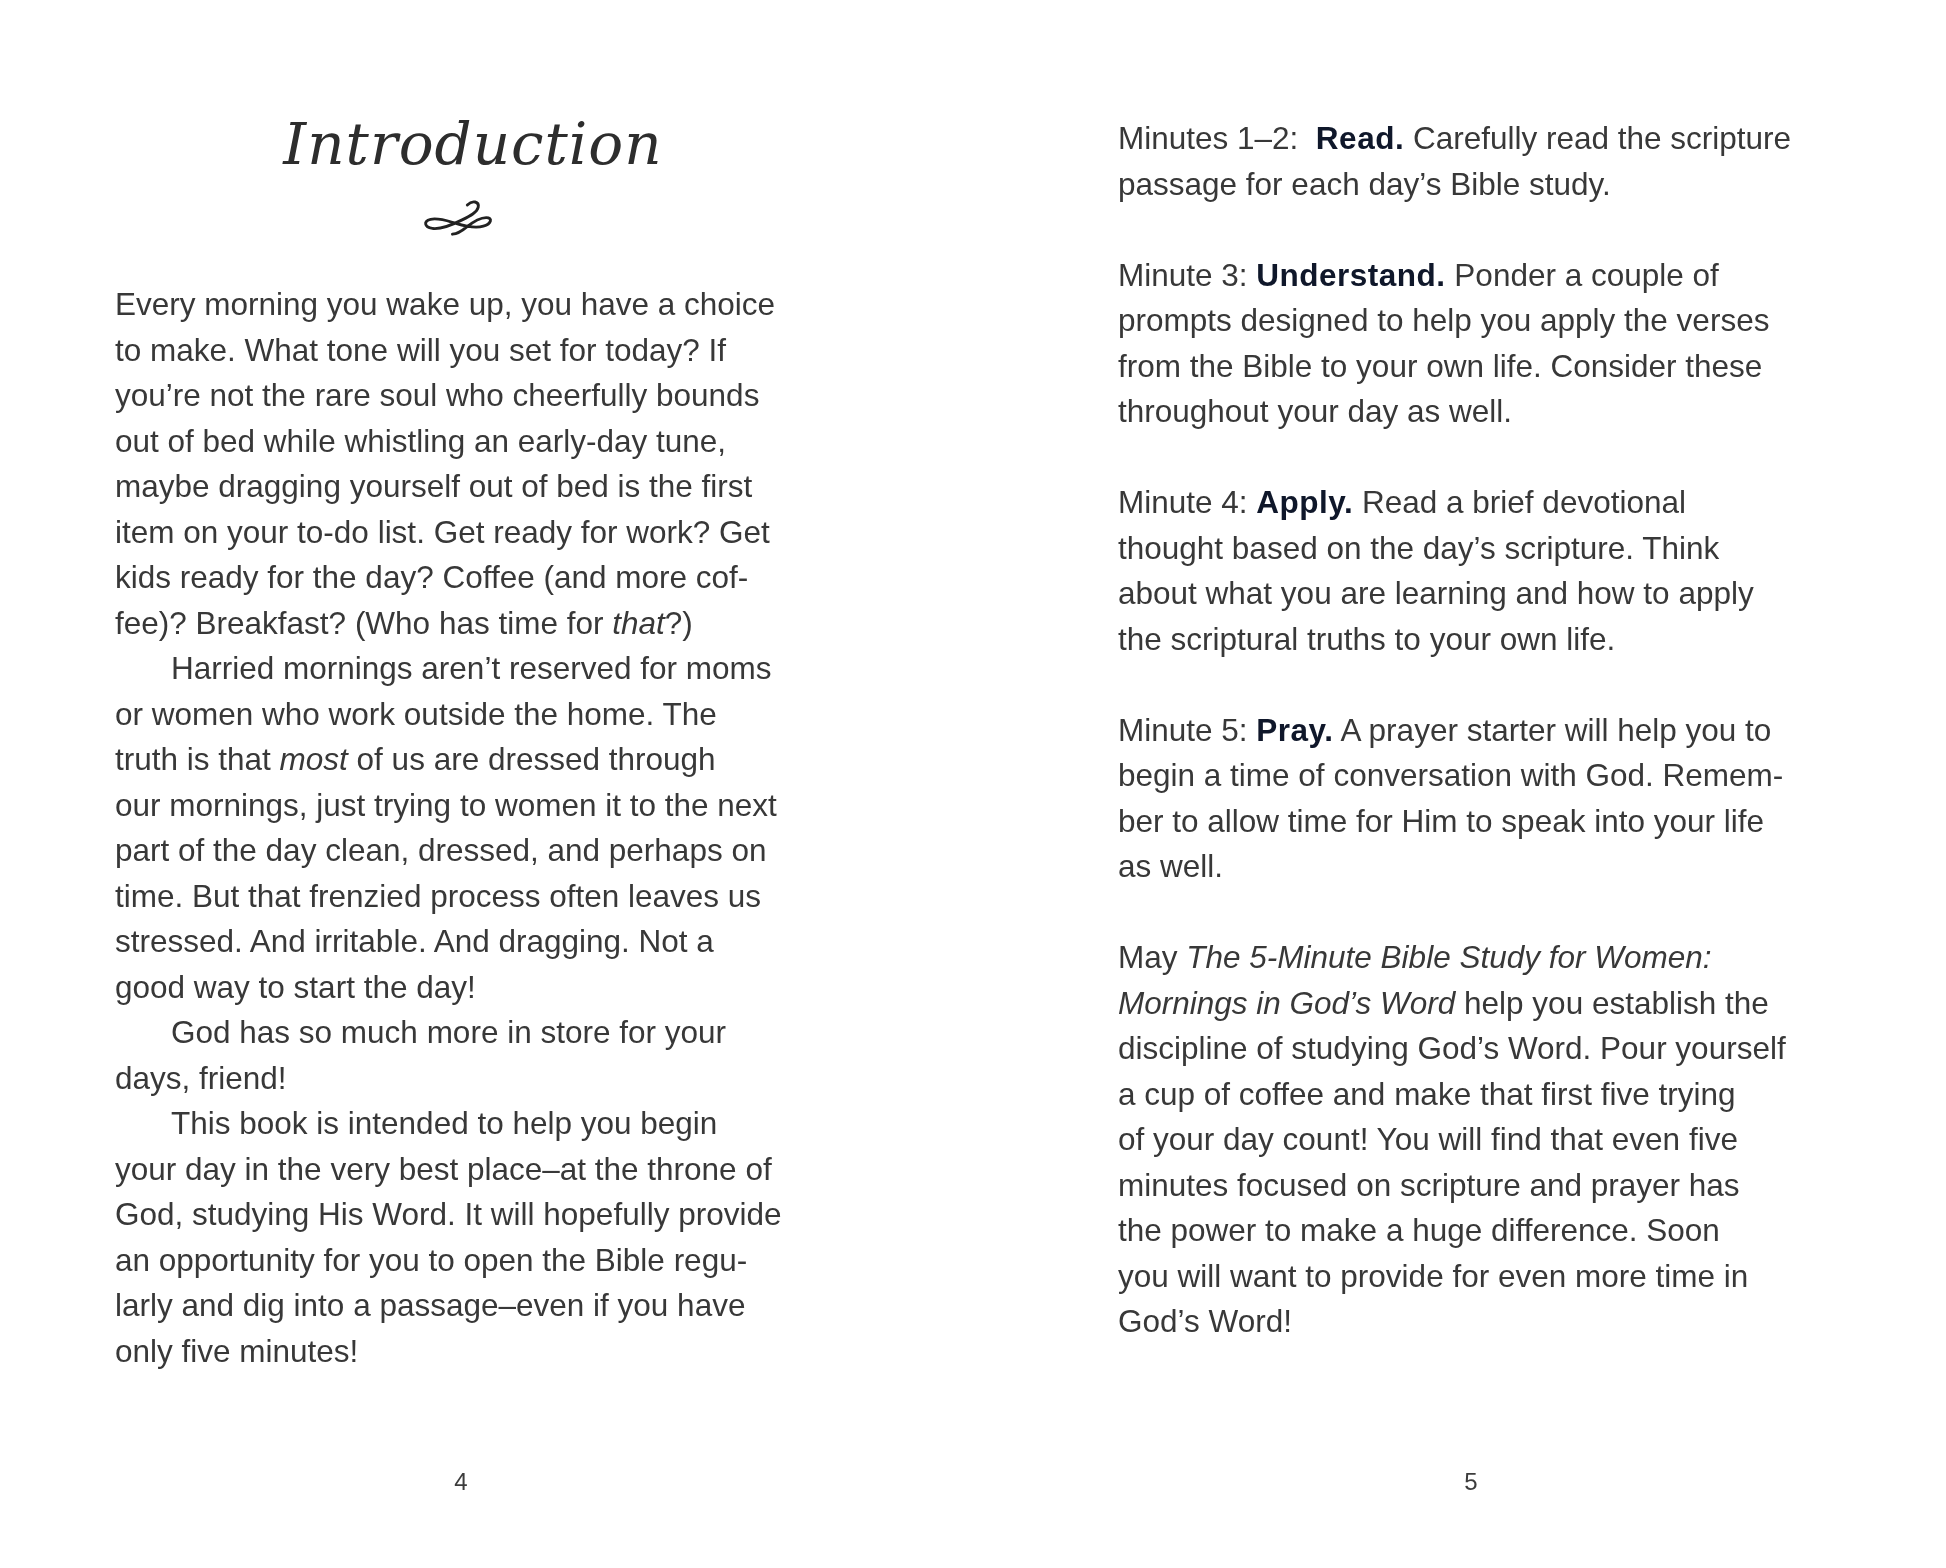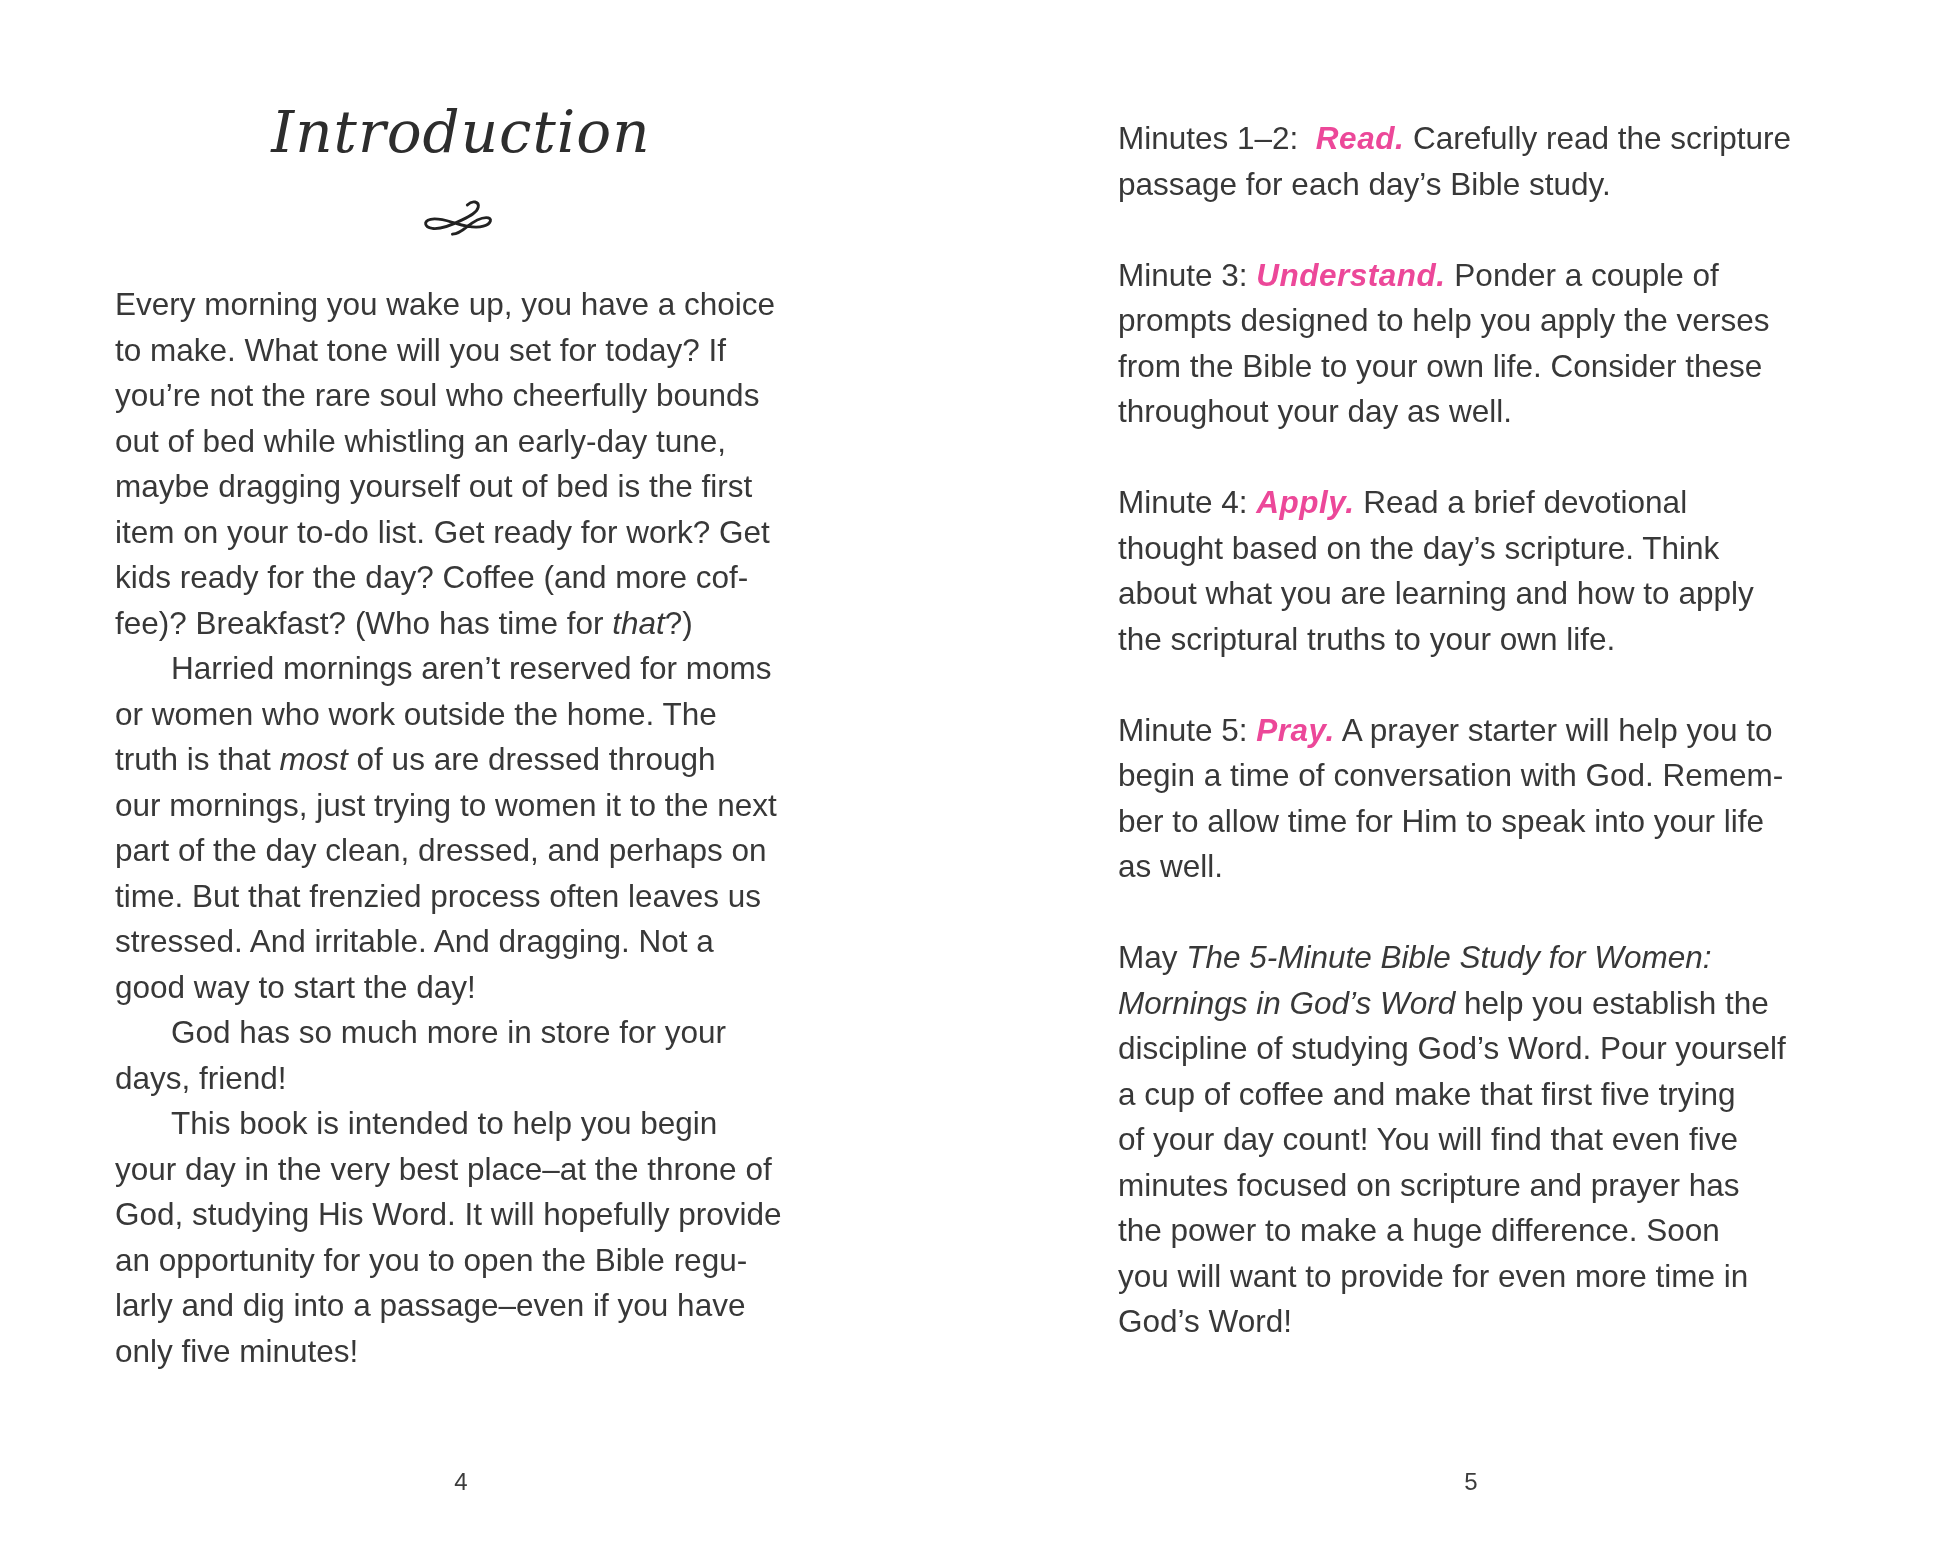--- a/index.html
+++ b/index.html
@@ -10,42 +10,42 @@
     font-family:"Liberation Sans", sans-serif;
     color:#383838;
     -webkit-font-smoothing:antialiased;
   }
   .page { position:absolute; top:0; height:1568px; }
   #left-page  { left:115px;  width:692px; }
   #right-page { left:1118px; width:706px; }
 
   .title {
     position:absolute; top:98px; left:0; width:100%;
-    margin:0; text-align:center;
+    margin:12px; text-align:center;
     font-family:"DejaVu Serif", serif;
     font-style:italic; font-weight:400;
     font-size:58px; color:#2d2d2d;
     letter-spacing:1px;
   }
   .ornament {
     position:absolute; top:198px; left:50%;
     transform:translateX(-50%);
   }
 
   .body-text { position:absolute; left:0; width:100%; font-size:31.5px; line-height:45.5px; }
   .left-body  { top:282px; }
   .right-body { top:116px; }
 
   .line { white-space:pre; }
   .para.indent .line:first-child { text-indent:56px; }
   #right-page .para { margin-bottom:45.5px; }
   #right-page .para:last-child { margin-bottom:0; }
 
   .seg-i  { font-style:italic;margin-top:48px; }
-  .seg-bi { font-style:italic; font-weight:bold; color:#ec4899; letter-spacing:0.5px; }
+  .seg-bi { font-weight:bold; color:#0f172a; letter-spacing:0.5px; }
 
   .page-number {
     position:absolute; top:1468px; left:0; width:100%;
     text-align:center; font-size:24px; color:#3c3c3c;
   }
 </style>
 </head>
 <body>
 
 <div class="spread">

